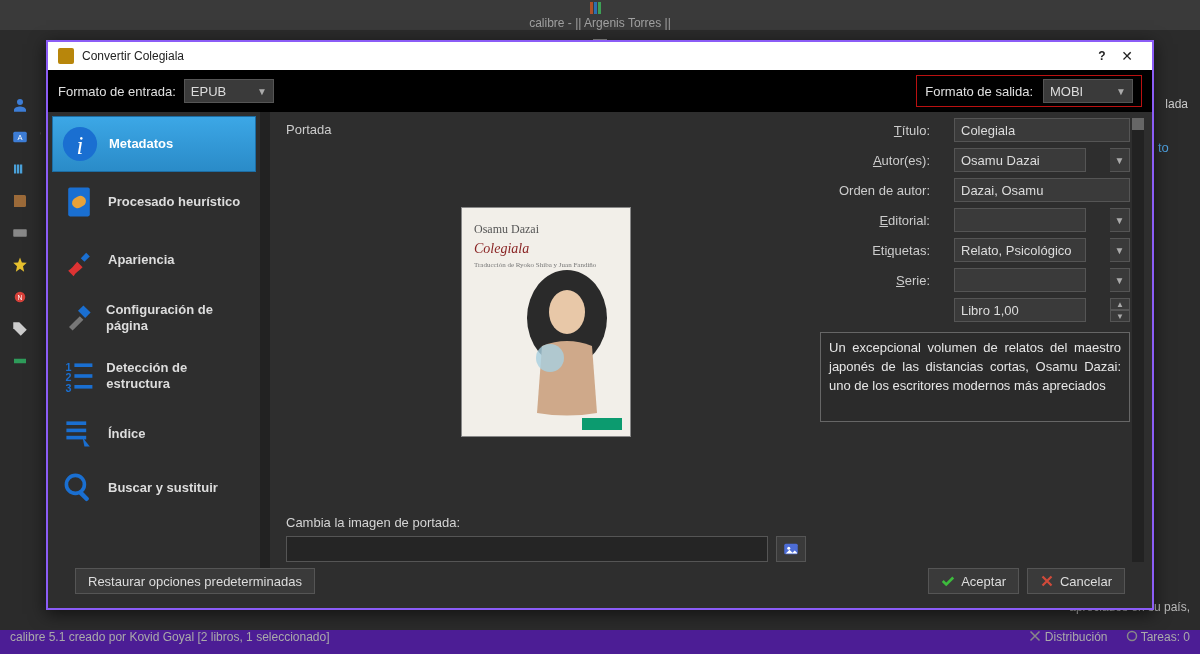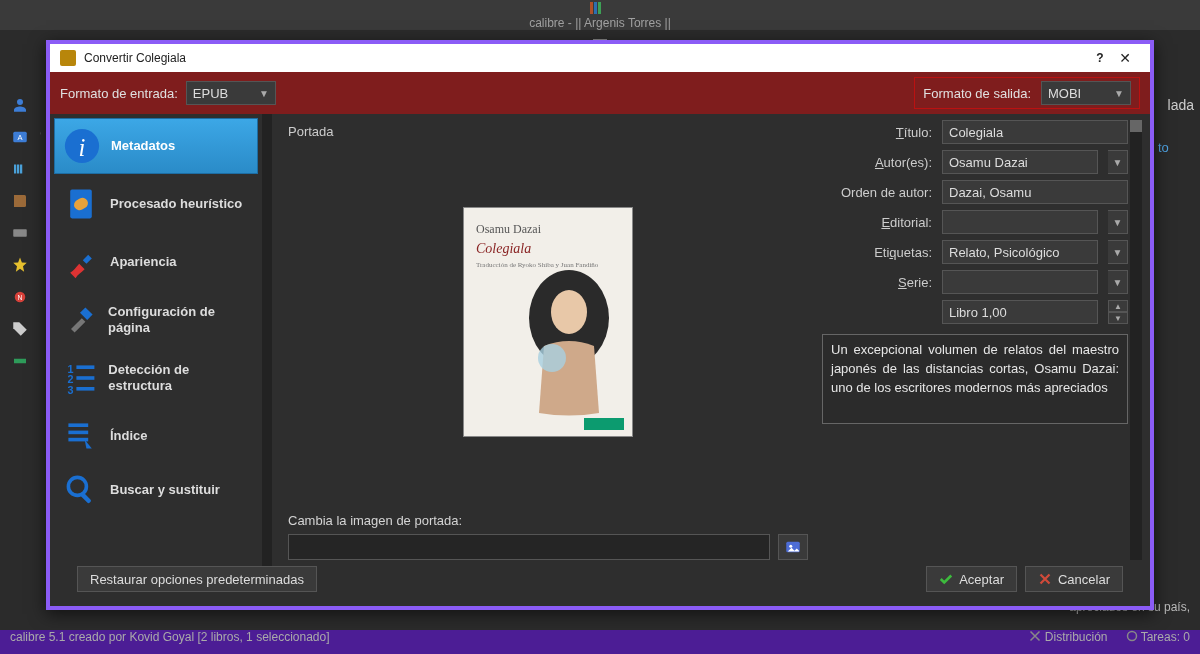--- a/index.html
+++ b/index.html
@@ -59,21 +59,21 @@
     color: #ccc;
   }
   
   .dialog {
     position: absolute;
     left: 46px;
     top: 40px;
     width: 1108px;
     height: 570px;
     background: #2e2e2e;
-    border: 4px solid #8b5cf6;
+    border: 2px solid #8b5cf6;
     box-shadow: 0 4px 16px rgba(0,0,0,.6);
     display: flex;
     flex-direction: column;
   }
   .dialog .dlg-titlebar {
     height: 28px;
     background: #fff;
     color: #222;
     display: flex;
     align-items: center;
@@ -84,21 +84,21 @@
   .dlg-titlebar .dlg-title { flex:1; }
   .dlg-titlebar .help { width: 20px; text-align:center; font-weight:bold; cursor:pointer; }
   .dlg-titlebar .close { width: 30px; text-align:center; font-size:14px; cursor:pointer; }
   .dlg-top {
     height: 42px;
     display:flex;
     align-items:center;
     padding: 8px 10px;
     gap: 8px;
     color:#e0e0e0;
-    background:#7f1d1d;
+    background:#000000;
   }
   .spacer { flex:1; }
   .combo {
     display:flex; align-items:center;
     background:#3a3a3a; border:1px solid #555;
     height:24px; padding:0 6px; min-width:90px;
     justify-content:space-between;
     color:#ddd;
   }
   .combo .arrow { font-size:10px; color:#aaa; margin-left:8px; }
@@ -177,21 +177,21 @@
   .cover .badge { position:absolute; right:8px; bottom:6px; width:40px;height:12px;background:#0c9b6f; }
   .change-cover { margin-top:14px; }
   .change-cover .label { margin-bottom:6px; display:block; }
   .change-row { display:flex; gap:8px; align-items:center; }
   .path-input { flex:1; height:26px; background:#252525; border:1px solid #555; }
   .browse-btn { width:30px;height:26px;background:#3a3a3a;border:1px solid #555; display:flex;align-items:center;justify-content:center; }
   
   .meta-col { flex:1; display:flex; flex-direction:column; gap:6px; padding-right:14px; position:relative;}
   .meta-scroll { position:absolute; right:0; top:0; bottom:0; width:12px; background:#222; }
   .meta-scroll .thumb { position:absolute; top:0; width:100%; height:12px; background:#666;}
-  .form-row { display:flex; align-items:center; gap:10px; }
+  .form-row { display:flex; align-items:center; gap:24px; }
   .form-row label { width:110px; text-align:right; color:#ccc; }
   .form-row label .ul { text-decoration: underline; }
   .text-input {
     flex:1; height:24px; background:#3a3a3a; border:1px solid #555; color:#ddd;
     padding:0 6px; display:flex; align-items:center;
   }
   .dd-btn { width:20px;height:24px;background:#3a3a3a;border:1px solid #555;border-left:none;display:flex;align-items:center;justify-content:center;font-size:10px;color:#aaa;}
   .spin-btns { width:20px; display:flex; flex-direction:column;}
   .spin-btns div{height:12px;background:#3a3a3a;border:1px solid #555;font-size:8px;display:flex;align-items:center;justify-content:center;color:#aaa;}
   .desc-box {
@@ -314,21 +314,21 @@
       </svg>
     </div>
   <div class="licon">
       <svg viewBox="0 0 24 24" width="18" height="18">
         <rect x="4" y="9" width="16" height="6" fill="#2e9b5a"></rect>
       </svg>
     </div>
 </div>
 
 <span class="partial-right">to</span>
-<span style="position:absolute; right:6px; top:97px; color:#ccc; font-size:14px;">lada</span>
+<span style="position:absolute; right:12px; top:97px; color:#ccc; font-size:12px;">lada</span>
 <span class="partial-bottom">apreciados en su país,</span>
 
 <div class="dialog">
   <div class="dlg-titlebar">
     <span class="dlg-icon"></span>
     <span class="dlg-title">Convertir Colegiala</span>
     <span class="help">?</span>
     <span class="close">✕</span>
   </div>
 

